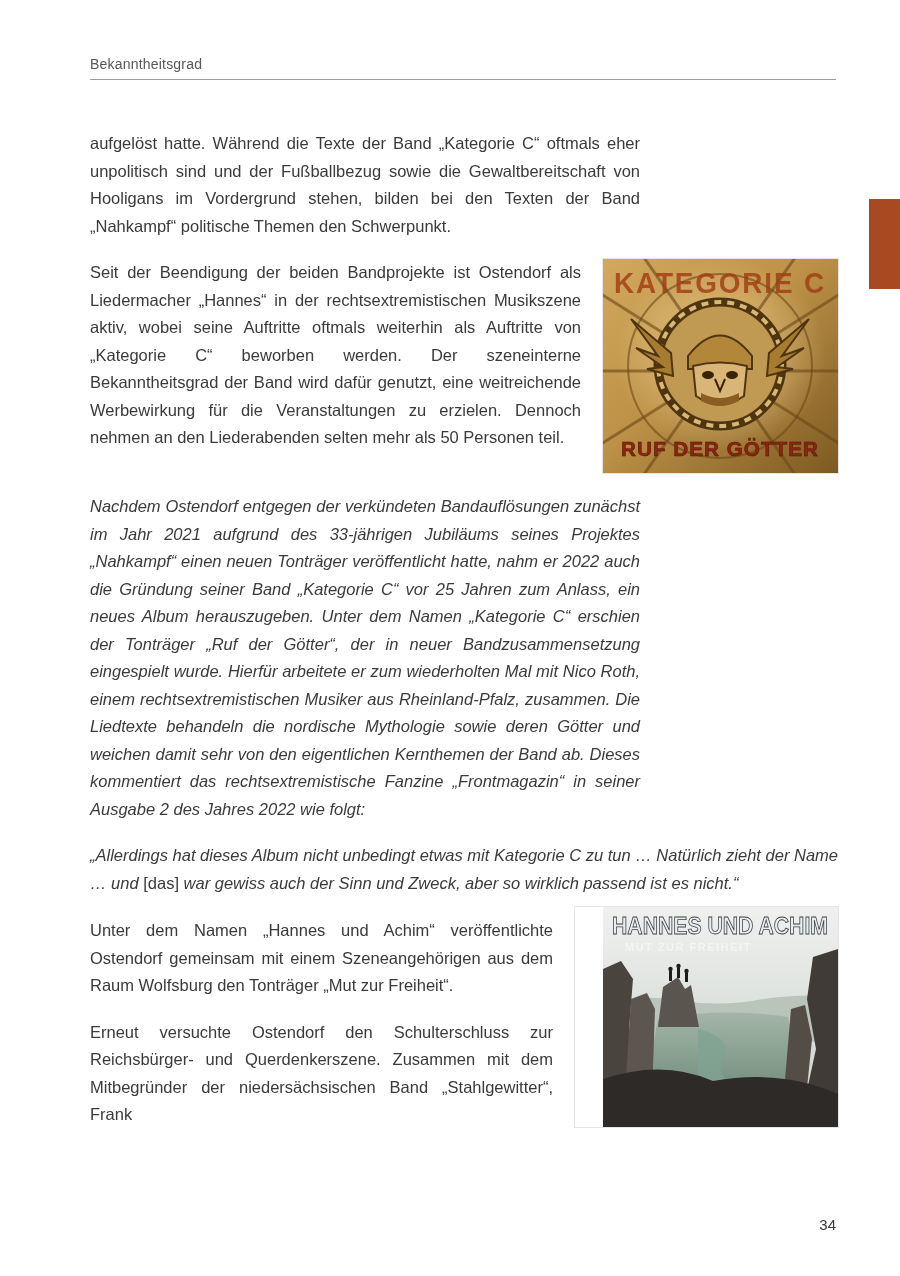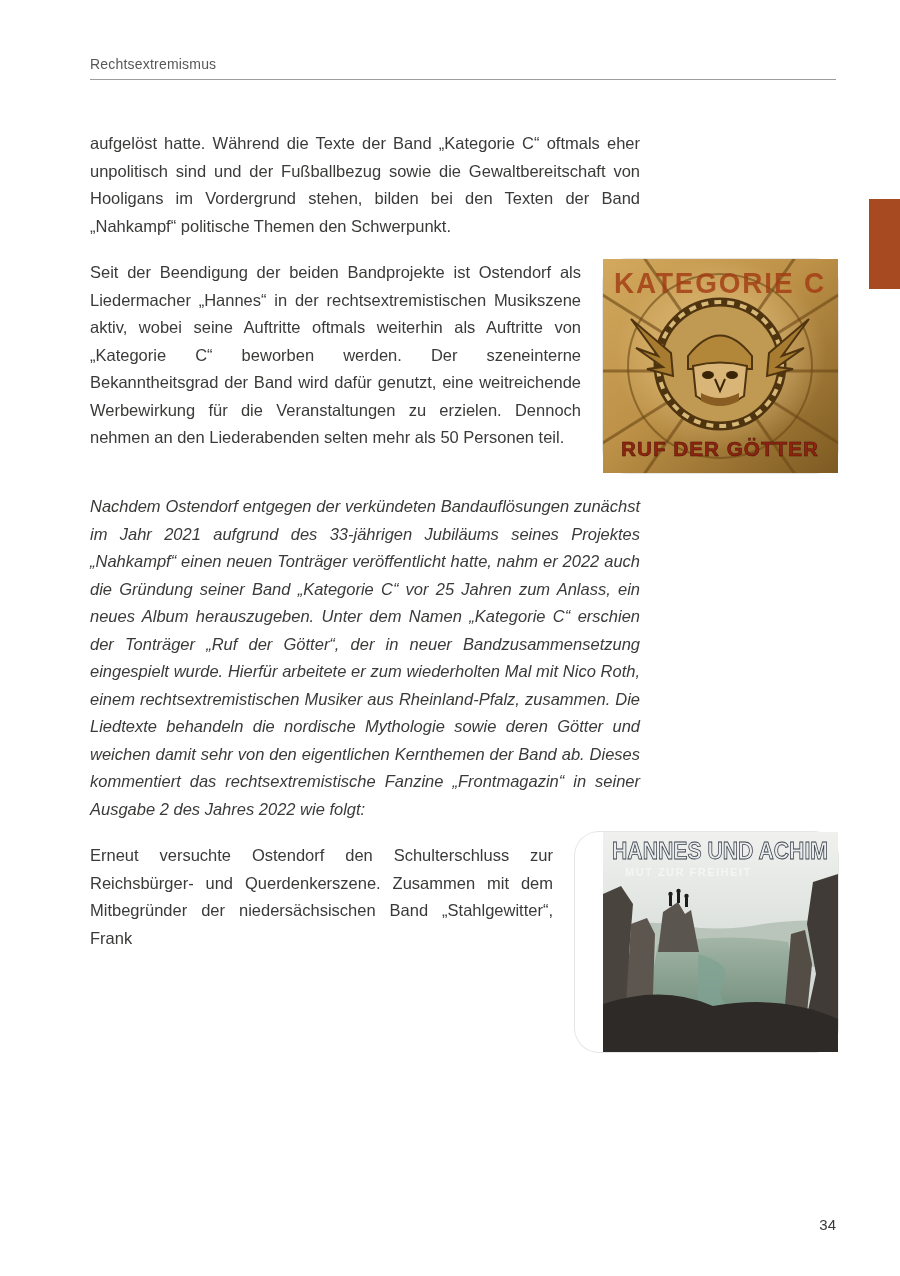--- a/index.html
+++ b/index.html
@@ -32,21 +32,21 @@
   .w-main { width:550px; }
   .clear { clear:both;font-style:italic; }
   .justify-last { text-align-last:justify; }
   .quote {
     width:748px;
     font-style:italic;
     color:#b34a27;
     margin-bottom:20px !important;
   }
   .quote .upright { font-style:normal; }
-  figure { margin:0;border-radius:24px; }
+  figure { margin:0; }
   .cover {
     float:right;
     margin:0 0 20px 22px;
     line-height:0;
     box-shadow:0 0 0 1px rgba(0,0,0,0.10);
   }
   .cover-2 { margin-top:-10px;padding-left:28px; }
   .chapter-tab {
     position:absolute; right:0; top:199px;
     width:31px; height:90px;
@@ -56,21 +56,21 @@
     position:absolute; top:1216px; right:64px;
     font-size:15px; color:#3a3a39;
   }
   svg text { font-family:"Liberation Sans","DejaVu Sans",sans-serif; }
 </style>
 </head>
 <body>
 
 <div class="sheet">
 
-  <div class="running-head">Rechtsextremismus</div>
+  <div class="running-head">Bekanntheitsgrad</div>
   <div class="head-rule"></div>
 
   <main class="content">
 
     <p class="w-main">aufgelöst hatte. Während die Texte der Band „Kategorie C“ oftmals eher unpolitisch sind und der Fußballbezug sowie die Gewaltbereitschaft von Hooligans im Vordergrund stehen, bilden bei den Texten der Band „Nahkampf“ politische Themen den Schwerpunkt.</p>
 
     <figure class="cover cover-1">
       <svg width="235" height="214" viewBox="0 0 235 214" role="img">
         <defs>
           <linearGradient id="cg1" x1="0" y1="0" x2="1" y2="1">
@@ -111,20 +111,21 @@
         </g>
         <text x="117" y="34" text-anchor="middle" font-size="30" font-weight="bold" fill="#a23a12" opacity="0.8" letter-spacing="2" textLength="212" lengthAdjust="spacingAndGlyphs">KATEGORIE C</text>
         <text x="117" y="197" text-anchor="middle" font-size="21" font-weight="bold" fill="#8e2410" stroke="#4a1206" stroke-width="0.5" letter-spacing="1" textLength="198" lengthAdjust="spacingAndGlyphs">RUF DER GÖTTER</text>
       </svg>
     </figure>
 
     <p>Seit der Beendigung der beiden Bandprojekte ist Ostendorf als Liedermacher „Hannes“ in der rechtsextremistischen Musikszene aktiv, wobei seine Auftritte oftmals weiterhin als Auftritte von „Kategorie C“ beworben werden. Der szeneinterne Bekanntheitsgrad der Band wird dafür genutzt, eine weitreichende Werbewirkung für die Veranstaltungen zu erzielen. Dennoch nehmen an den Liederabenden selten mehr als 50 Personen teil.</p>
 
     <p class="w-main clear">Nachdem Ostendorf entgegen der verkündeten Bandauflösungen zunächst im Jahr 2021 aufgrund des 33-jährigen Jubiläums seines Projektes „Nahkampf“ einen neuen Tonträger veröffentlicht hatte, nahm er 2022 auch die Gründung seiner Band „Kategorie C“ vor 25 Jahren zum Anlass, ein neues Album herauszugeben. Unter dem Namen „Kategorie C“ erschien der Tonträger „Ruf der Götter“, der in neuer Bandzusammensetzung eingespielt wurde. Hierfür arbeitete er zum wiederholten Mal mit Nico Roth, einem rechtsextremistischen Musiker aus Rheinland-Pfalz, zusammen. Die Liedtexte behandeln die nordische Mythologie sowie deren Götter und weichen damit sehr von den eigentlichen Kernthemen der Band ab. Dieses kommentiert das rechtsextremistische Fanzine „Frontmagazin“ in seiner Ausgabe 2 des Jahres 2022 wie folgt:</p>
 
+    <p class="quote"><span class="q-it">„Allerdings hat dieses Album nicht unbedingt etwas mit Kategorie C zu tun … Natürlich zieht der Name … und </span><span class="upright">[das]</span><span class="q-it"> war gewiss auch der Sinn und Zweck, aber so wirklich passend ist es nicht.“</span></p>
 
     <figure class="cover cover-2">
       <svg width="235" height="220" viewBox="0 0 235 220" role="img">
         <defs>
           <linearGradient id="sky2" x1="0" y1="0" x2="0" y2="1">
             <stop offset="0" stop-color="#f0f1ef"></stop>
             <stop offset="1" stop-color="#c6cfc9"></stop>
           </linearGradient>
           <linearGradient id="val2" x1="0" y1="0" x2="0" y2="1">
             <stop offset="0" stop-color="#a3b5a6"></stop>
@@ -149,20 +150,21 @@
           <path d="M20 220 L28 92 L44 86 L52 102 L48 220 Z" fill="#5d564f"></path>
           <path d="M235 220 L235 42 L210 50 L204 92 L213 142 L196 220 Z" fill="#413b37"></path>
           <path d="M178 220 L188 102 L202 98 L209 132 L200 220 Z" fill="#544d46"></path>
         </g>
         <path d="M0 220 L0 172 Q60 152 110 174 Q180 162 235 187 L235 220 Z" fill="#2e2a27"></path>
         <text x="117" y="27" text-anchor="middle" font-size="23" font-weight="bold" fill="#e9edf0" stroke="#3a4148" stroke-width="0.8" textLength="216" lengthAdjust="spacingAndGlyphs">HANNES UND ACHIM</text>
         <text x="22" y="44" font-size="11" font-weight="bold" fill="#f3f6f5" letter-spacing="1.5">MUT ZUR FREIHEIT</text>
       </svg>
     </figure>
 
+    <p>Unter dem Namen „Hannes und Achim“ veröffentlichte Ostendorf gemeinsam mit einem Szeneangehörigen aus dem Raum Wolfsburg den Tonträger „Mut zur Freiheit“.</p>
 
     <p class="justify-last">Erneut versuchte Ostendorf den Schulterschluss zur Reichsbürger- und Querdenkerszene. Zusammen mit dem Mitbegründer der niedersächsischen Band „Stahlgewitter“, Frank</p>
 
   </main>
 
   <div class="chapter-tab"></div>
 
   <div class="page-number">34</div>
 
 </div>

